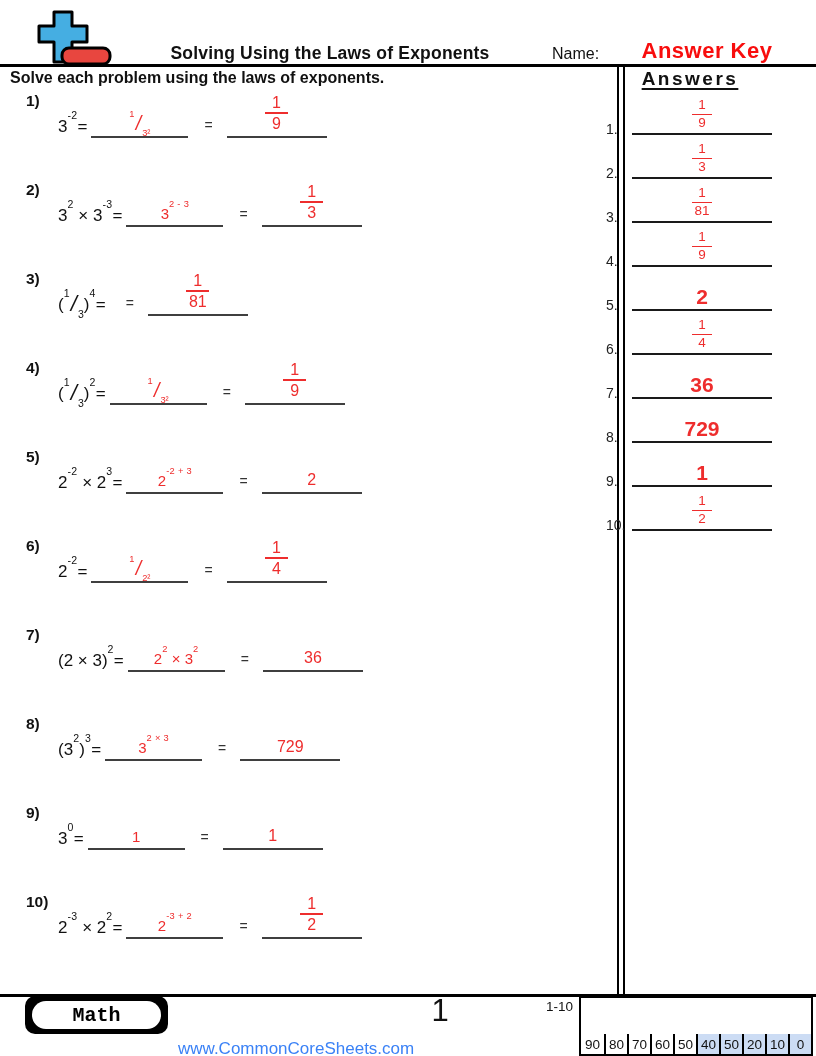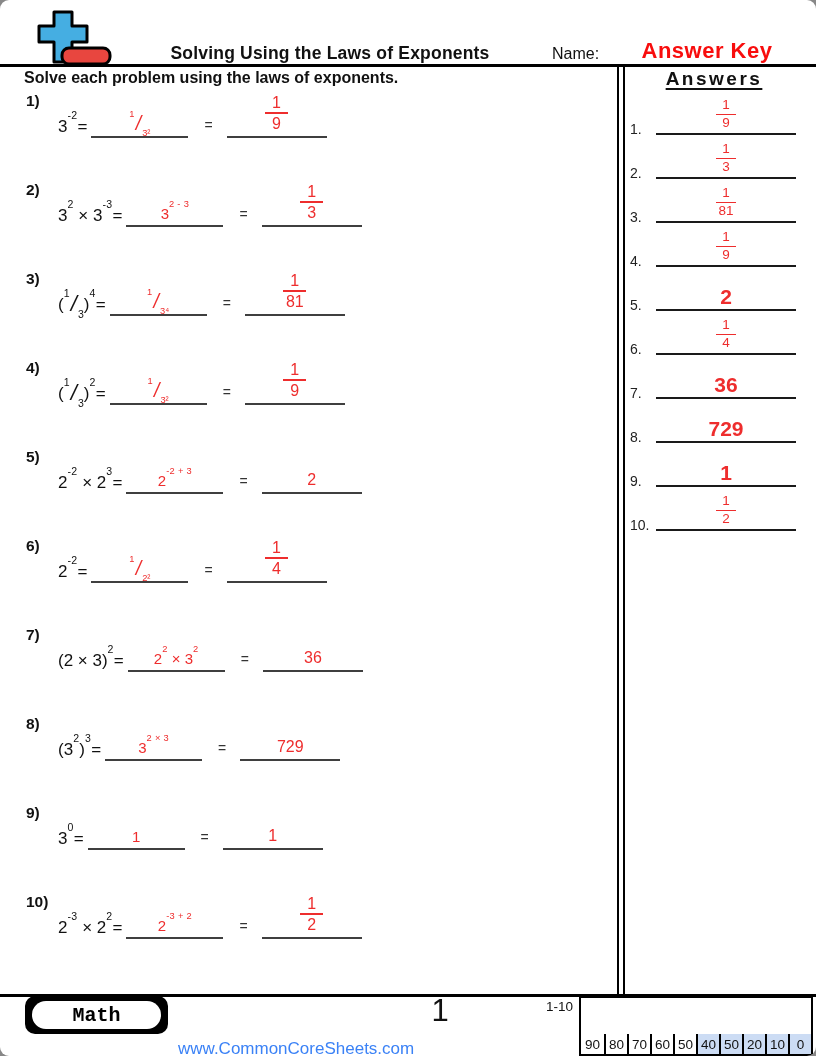--- a/index.html
+++ b/index.html
@@ -7,33 +7,33 @@
     --key-red:#f80d0d;
     --logo-blue:#45aee2;
     --logo-red:#e8463f;
     --score-shaded:#ccdcf4;
     --line-dark:#000000;
     --blank-gray:#3f3f3f;
   }
   *{box-sizing:border-box;margin:0;padding:0;}
   html,body{margin:0;background:#888;}
   body{font-family:"Liberation Sans","DejaVu Sans",sans-serif;}
-  .page{position:relative;width:816px;height:1056px;background:#fff;margin:0 auto;overflow:hidden;color:#111;border-radius:9px;}
+  .page{position:relative;width:816px;height:1056px;background:#fff;margin:0 auto;overflow:hidden;color:#111;}
 
   
   .logo{position:absolute;left:24px;top:8px;width:92px;height:58px;}
   .title{position:absolute;left:130px;top:43px;width:400px;text-align:center;
          font-size:17.5px;font-weight:bold;letter-spacing:0.2px;}
   .name-label{position:absolute;left:552px;top:45px;font-size:16px;}
   .answer-key{position:absolute;left:618px;top:38px;width:178px;text-align:center;
               color:var(--key-red);font-weight:bold;font-size:22px;letter-spacing:0.5px;}
   .header-line{position:absolute;left:0;top:64px;width:816px;height:3px;background:var(--line-dark);}
   .vsep{position:absolute;left:617px;top:67px;width:8px;height:927px;
         border-left:2.5px solid #000;border-right:2.5px solid #000;}
-  .instructions{position:absolute;left:24px;top:69px;font-size:16px;font-weight:bold;}
+  .instructions{position:absolute;left:10px;top:69px;font-size:16px;font-weight:bold;}
 
   
   .problems{position:absolute;left:26px;top:92px;width:585px;}
   .prow{display:flex;align-items:flex-end;height:46px;margin-bottom:43px;white-space:nowrap;}
   .pnum{font-weight:bold;font-size:15.5px;align-self:flex-start;width:32px;flex:none;}
   .pexpr{font-size:17px;margin:0 4px 1px 0;line-height:1.15;}
   .blank{position:relative;display:inline-block;border-bottom:2.5px solid var(--blank-gray);height:42px;flex:none;}
   .blank.work{width:97px;}
   .blank.result{width:100px;}
   .ans{position:absolute;left:0;right:0;bottom:3px;text-align:center;
@@ -42,21 +42,21 @@
   .peq{margin:0 14px 5px 16px;font-size:14px;color:#333;flex:none;}
 
   sup{font-size:0.62em;position:relative;top:-0.6em;line-height:0;letter-spacing:0.3px;}
   sub{font-size:0.62em;position:relative;top:0.35em;line-height:0;}
   .msl{font-style:italic;font-size:1.3em;position:relative;top:0.07em;margin:0 1px;}
   .frac{display:inline-block;vertical-align:bottom;text-align:center;line-height:1.1;}
   .frac .num{display:block;border-bottom:2px solid currentColor;padding:0 7px 1px;}
   .frac .den{display:block;padding-top:1px;}
 
   
-  .apanel{position:absolute;left:628px;top:68px;width:172px;}
+  .apanel{position:absolute;left:604px;top:68px;width:172px;}
   .apanel-title{text-align:center;font-weight:bold;font-size:19px;letter-spacing:2.5px;
                 text-decoration:underline;text-underline-offset:3px;text-decoration-thickness:2px;}
   .alist{margin-top:6px;}
   .arow{position:relative;height:44px;}
   .anum{position:absolute;left:2px;bottom:3px;font-size:14px;color:#222;}
   .aline{position:absolute;left:28px;right:4px;bottom:5px;border-bottom:2px solid #1a1a1a;text-align:center;}
   .aval{position:relative;display:inline-block;color:var(--answer-red);font-size:13.5px;padding-bottom:2px;line-height:1.1;}
   .aval.mplain{font-weight:bold;font-size:21px;padding-bottom:1px;}
   .aval .frac .num{padding:0 6px 1px;border-bottom-width:1.5px;}
 
@@ -110,23 +110,20 @@
           <span class="ans mplain">3<sup>2 - 3</sup></span>
         </span>
       <span class="peq">=</span>
       <span class="blank result">
           <span class="ans mfrac"><span class="frac"><span class="num">1</span><span class="den">3</span></span></span>
         </span>
     </div>
     <div class="prow">
       <span class="pnum">3)</span>
       <span class="pexpr mplain">(<sup>1</sup><span class="msl">/</span><sub>3</sub>)<sup>4</sup>=</span>
-      <span class="blank work">
-          <span class="ans mplain"><sup>1</sup><span class="msl">/</span><sub>3⁴</sub></span>
-        </span>
       <span class="peq">=</span>
       <span class="blank result">
           <span class="ans mfrac"><span class="frac"><span class="num">1</span><span class="den">81</span></span></span>
         </span>
     </div>
     <div class="prow">
       <span class="pnum">4)</span>
       <span class="pexpr mplain">(<sup>1</sup><span class="msl">/</span><sub>3</sub>)<sup>2</sup>=</span>
       <span class="blank work">
           <span class="ans mplain"><sup>1</sup><span class="msl">/</span><sub>3²</sub></span>

